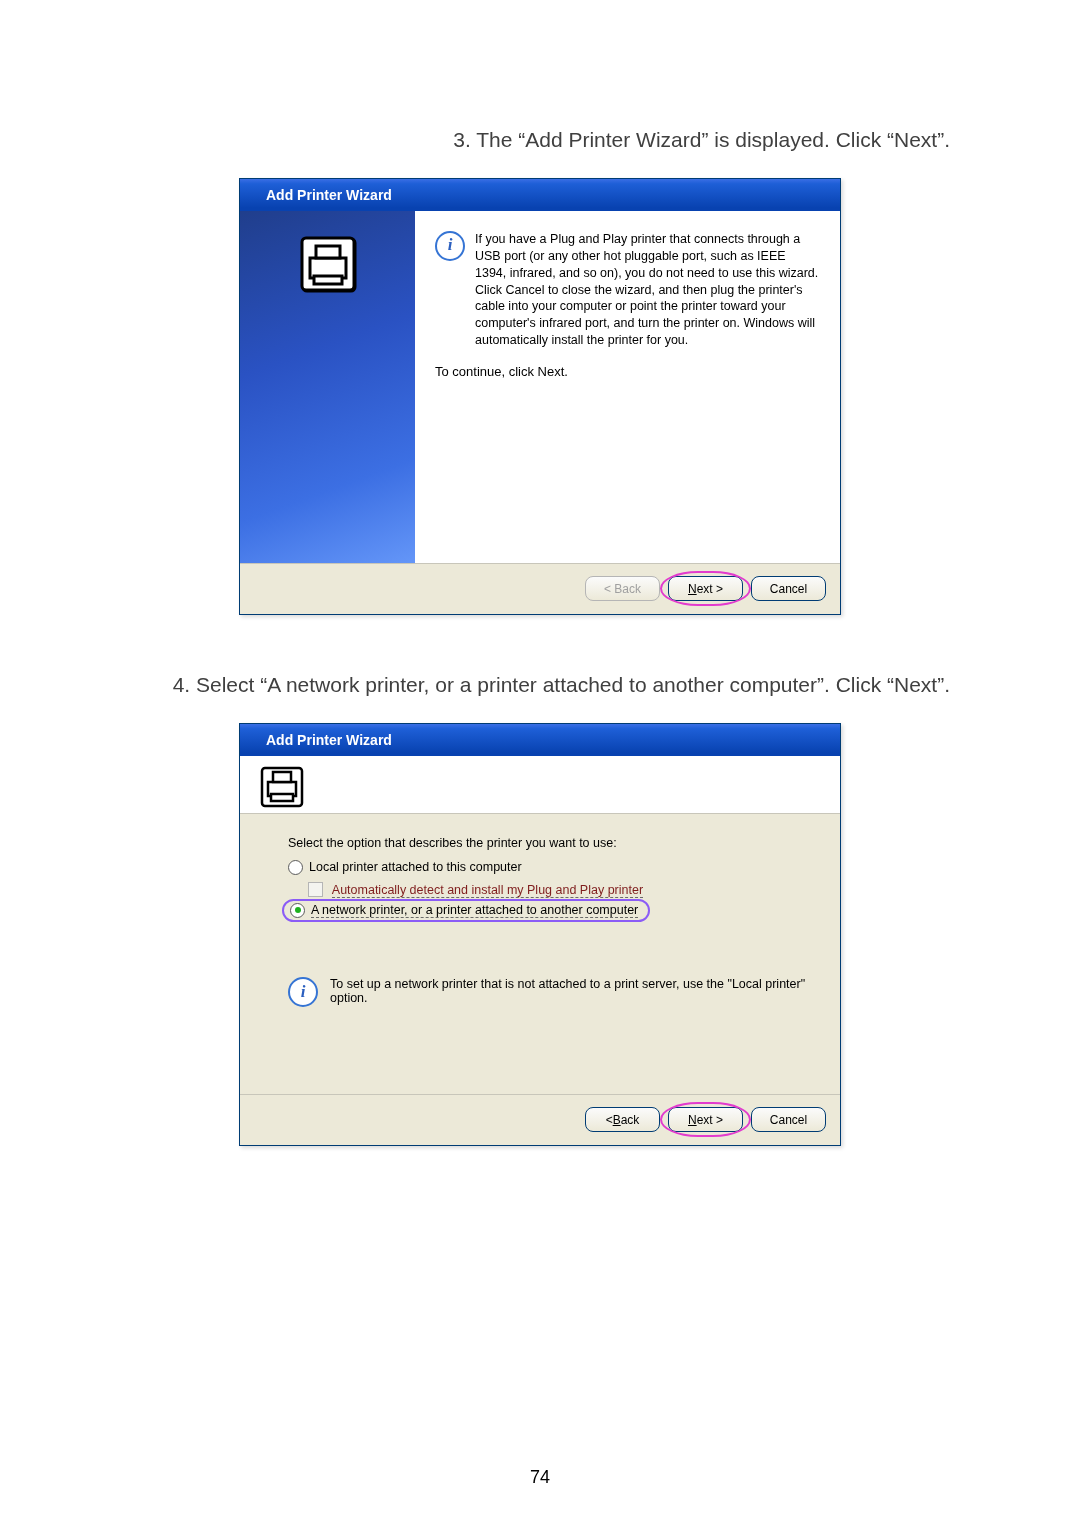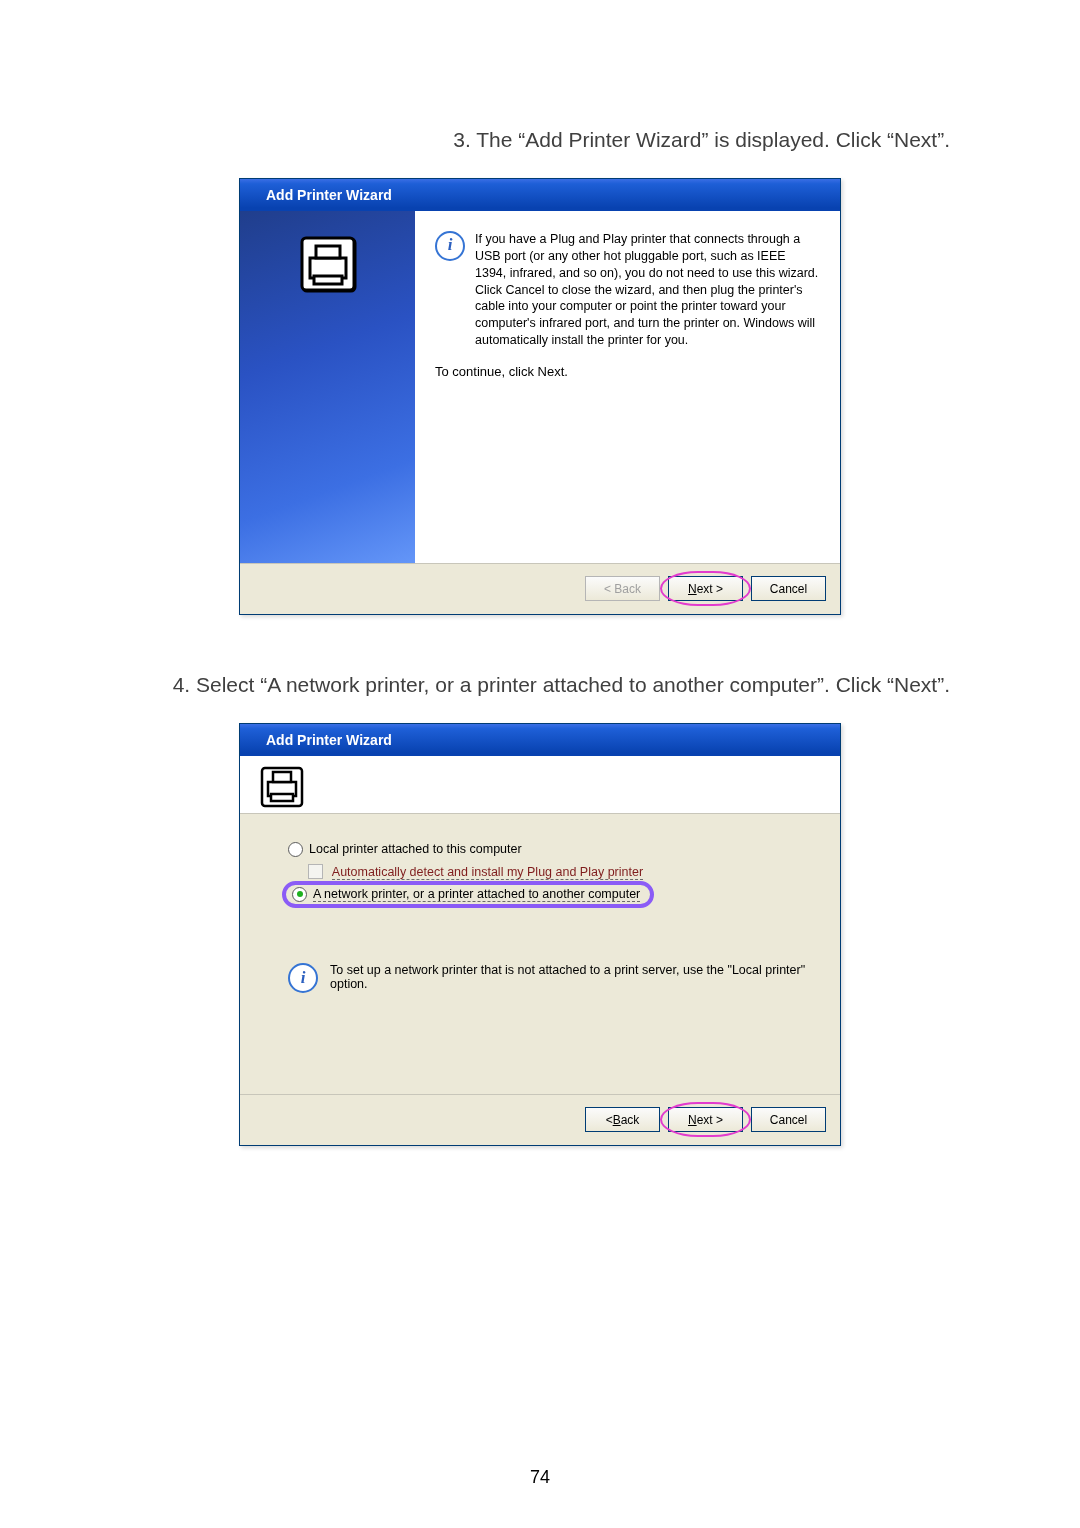--- a/index.html
+++ b/index.html
@@ -171,21 +171,21 @@
     background: #f4f4f0;
     display: inline-block;
     margin: 0 6px 0 20px;
     position: relative;
     top: 3px;
   }
   .grey-text { color: #7f1d1d; }
 
   .highlight-box {
     display: inline-block;
-    border: 4px solid #8b5cf6;
+    border: 2px solid #8b5cf6;
     border-radius: 14px;
     padding: 2px 10px 2px 6px;
     margin-left: -6px;
     margin-top: 2px;
   }
   .highlight-box .radio-row { margin: 0; }
 
   .dot-underline {
     border-bottom: 1px dashed #6b6b6b;
     padding-bottom: 0px;
@@ -206,21 +206,21 @@
     display: flex;
     align-items: center;
     justify-content: flex-end;
     gap: 8px;
     padding: 0 14px;
   }
   .xp-btn {
     min-width: 75px;
     height: 25px;
     border: 1px solid #003c74;
-    border-radius: 0;
+    border-radius: 8px;
     background: linear-gradient(#fbfbfb 0%, #ece9d8 100%);
     font-family: Tahoma, Arial, sans-serif;
     font-size: 12px;
     color: #000;
     display: inline-flex;
     align-items: center;
     justify-content: center;
     padding: 0 8px;
     box-sizing: border-box;
   }
@@ -310,20 +310,21 @@
         <div class="printer-icon">
           <svg width="44" height="42" viewBox="0 0 44 42">
             <rect x="2" y="2" width="40" height="38" rx="3" fill="#fff" stroke="#000" stroke-width="2.5"></rect>
             <rect x="8" y="16" width="28" height="14" fill="#fff" stroke="#000" stroke-width="2.5"></rect>
             <rect x="13" y="6" width="18" height="10" fill="#fff" stroke="#000" stroke-width="2.5"></rect>
             <rect x="11" y="28" width="22" height="7" fill="#fff" stroke="#000" stroke-width="2.5"></rect>
           </svg>
         </div>
       </div>
       <div class="wiz2-body">
+        <p class="lead">Select the option that describes the printer you want to use:</p>
 
         <div class="radio-row">
           <span class="radio"></span>
           <span><span class="ul">L</span>ocal printer attached to this computer</span>
         </div>
 
         <div>
           <span class="chk"></span>
           <span class="grey-text dot-underline">Automatically detect and install my Plug and Play printer</span>
         </div>

